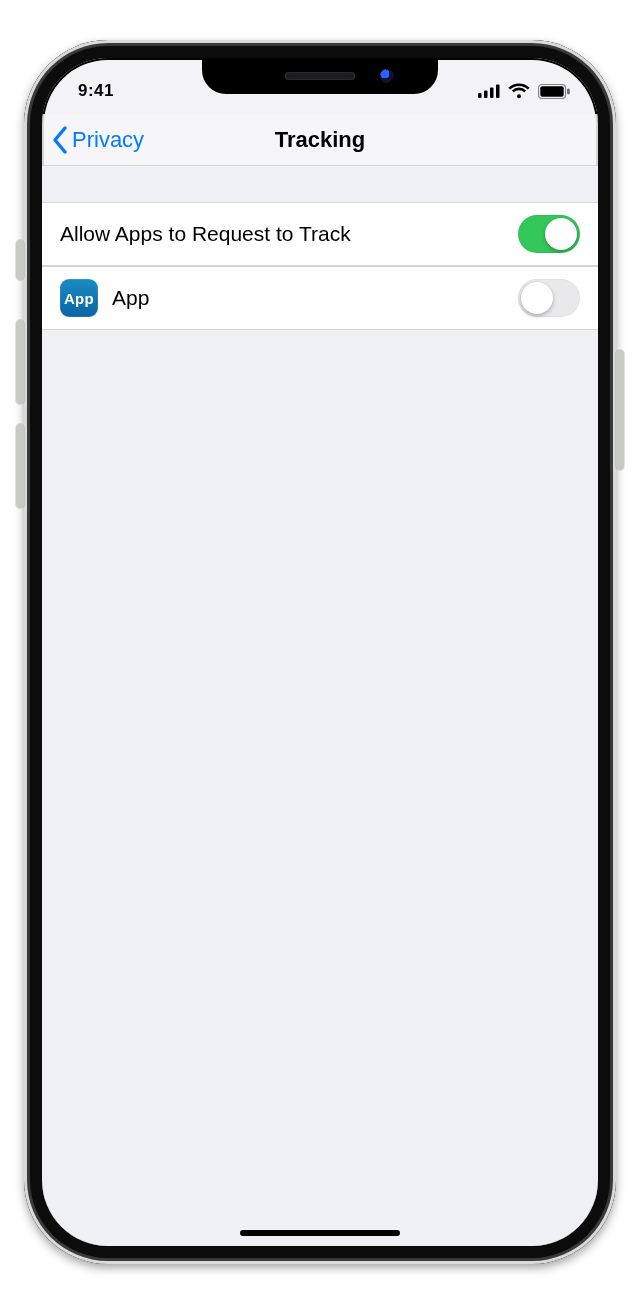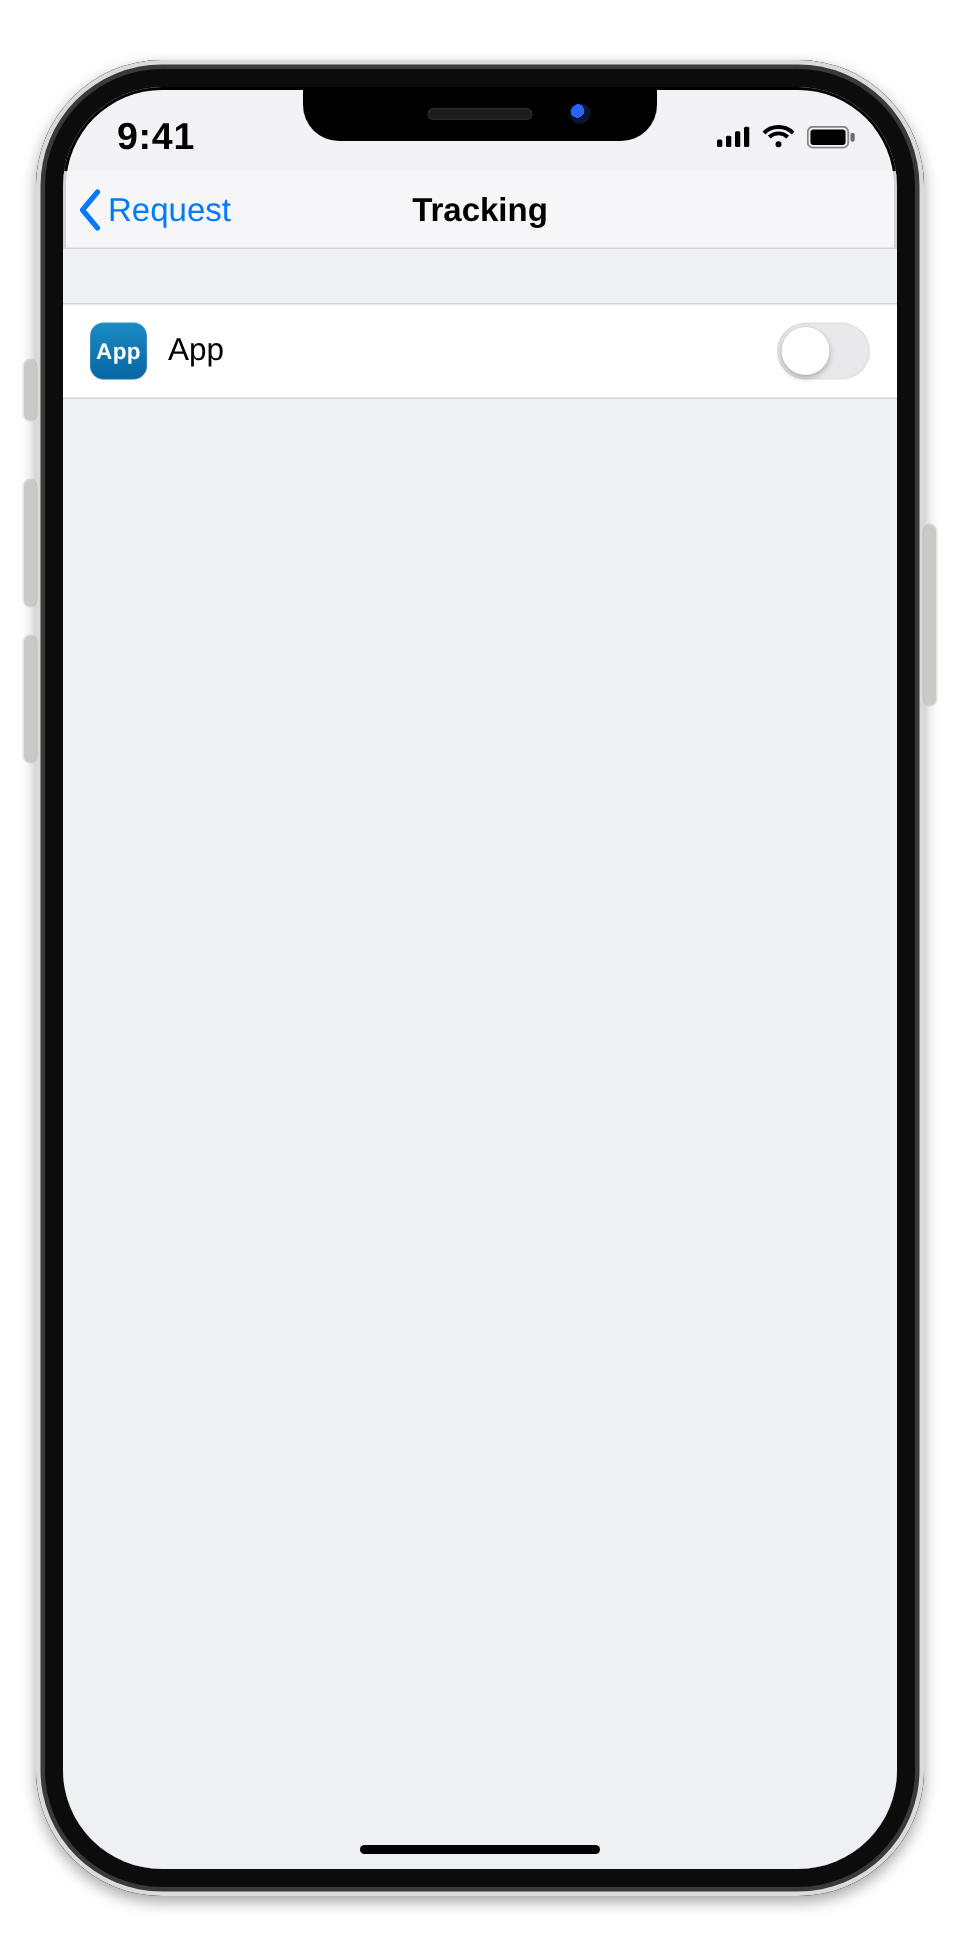--- a/index.html
+++ b/index.html
@@ -47,21 +47,21 @@
     .speaker { width: 70px; height: 8px; background: #1d1d1f; border-radius: 6px; box-shadow: inset 0 0 0 1px #2b2b2e; }
     .camera { width: 14px; height: 14px; border-radius: 50%; background: radial-gradient(circle at 35% 35%, #2a62ff 0 35%, #0a1433 36% 70%, #000 71%); position: absolute; right: 44px; top: 11px; }
 
     
     .statusbar {
       position: absolute; top: 0; left: 0; right: 0; height: 56px;
       display: flex; align-items: center; justify-content: space-between;
       padding: 10px 28px 0 36px;
       z-index: 40;
     }
-    .time { font-size: 25px; font-weight: 600; letter-spacing: .5px; }
+    .time { font-size: 17px; font-weight: 600; letter-spacing: .5px; }
     .sb-right { display: flex; align-items: center; gap: 8px; }
     .sb-right svg { display: block; }
 
     
     .navbar {
       position: absolute; top: 56px; left: 0; right: 0; height: 52px;
       background: rgba(247,247,249,.86);
       border-bottom: 1px solid #d5d5d9;
       display: flex; align-items: center;
       padding: 0 10px;
@@ -150,28 +150,34 @@
               </svg>
           </span>
         </div>
       </div>
 
       <div class="navbar">
         <div class="nav-back">
           <svg class="chev" viewBox="0 0 18 28">
               <path d="M13 2 3 14l10 12" fill="none" stroke="#007aff" stroke-width="3.4" stroke-linecap="round" stroke-linejoin="round"></path>
             </svg>
-          <span>Request</span>
+          <span>Privacy</span>
         </div>
         <div class="nav-title">Tracking</div>
       </div>
 
       <div class="content">
         <div class="group-gap"></div>
 
+        <div class="cell">
+          <div class="label">Allow Apps to Request to Track</div>
+          <div id="sw-main" class="switch on" role="switch" aria-checked="true">
+              <div class="knob"></div>
+            </div>
+        </div>
 
 
         <div id="apps-list">
             <div class="cell">
               <div class="appicon">App</div>
               <div class="label">App</div>
               <div class="switch" role="switch" aria-checked="false">
                 <div class="knob"></div>
               </div>
             </div>

